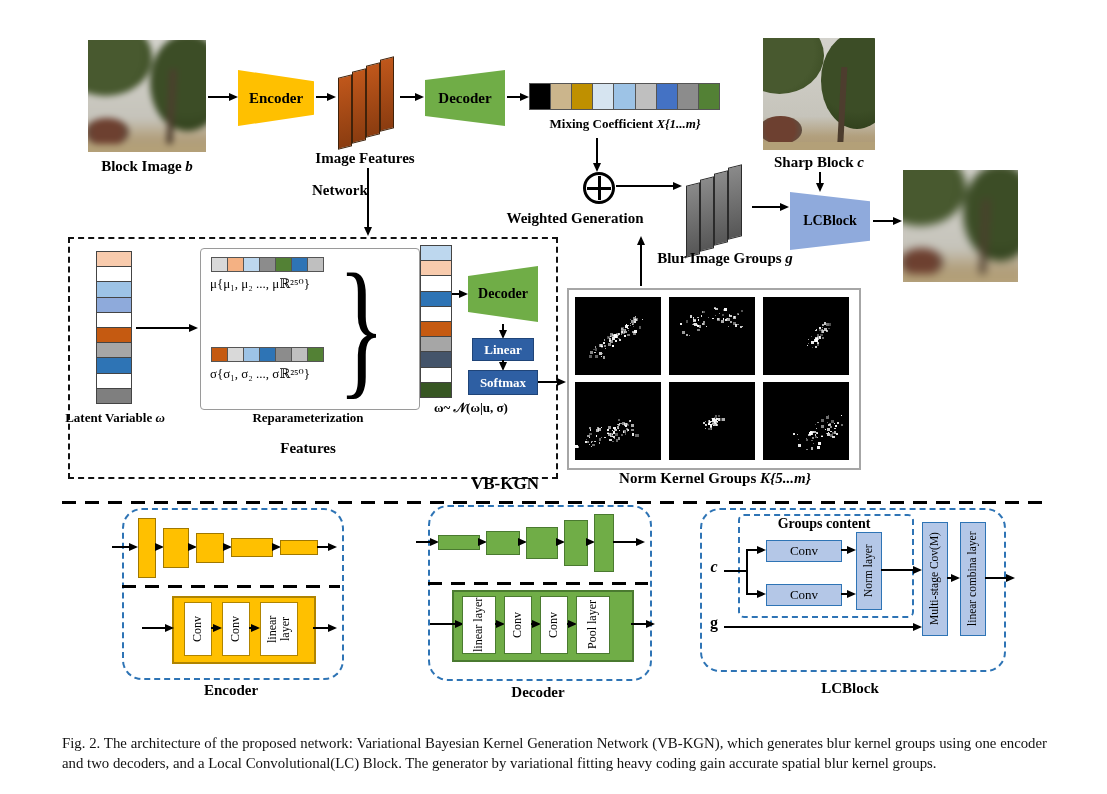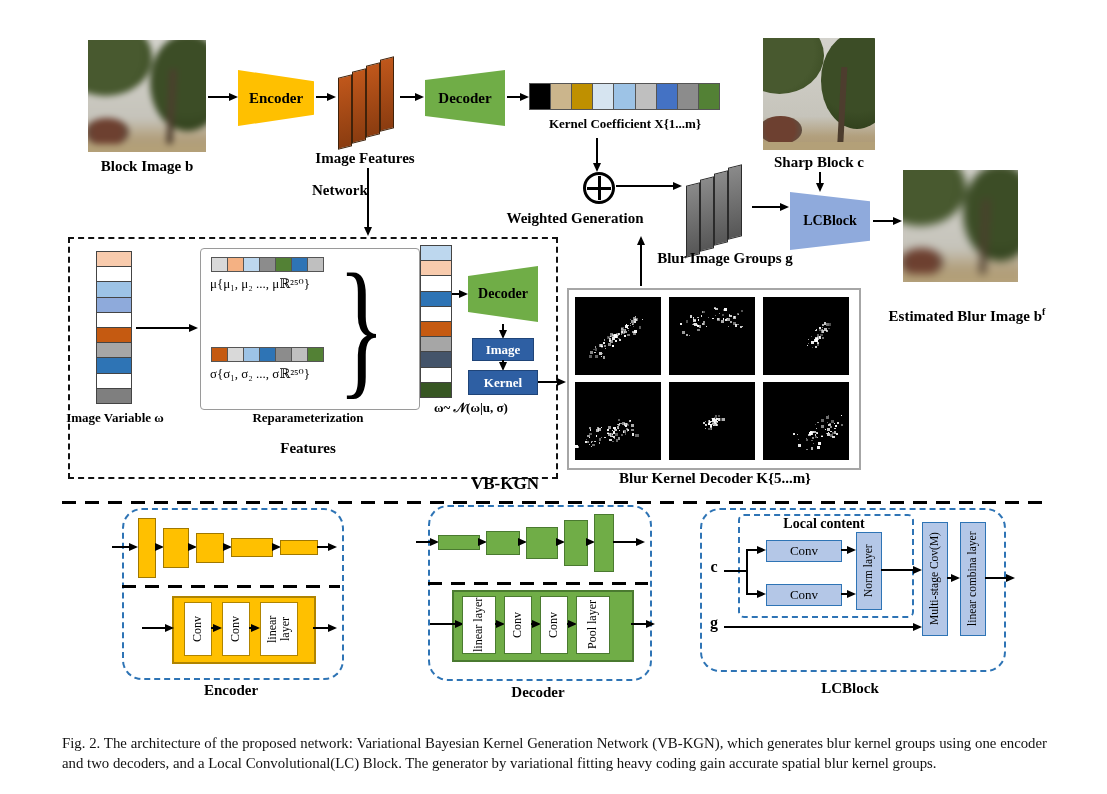--- a/index.html
+++ b/index.html
@@ -1,21 +1,21 @@
 <!DOCTYPE html>
 <html><head>
 <meta charset="utf-8">
 <style>
   html,body{margin:0;padding:0;background:#fff}
   #fig{position:relative;width:1107px;height:794px;background:#fff;overflow:hidden;
        font-family:"Liberation Serif","DejaVu Serif",serif;color:#000}
   .abs{position:absolute}
   .lbl{position:absolute;font-weight:bold;font-size:15px;text-align:center;white-space:nowrap}
   .lbl.sm{font-size:13px}
-  .math{}
+  .math{font-style:italic}
   
   .arr,.ln{position:absolute}
   .arr.h{border-top:2px solid #000}
   .arr.h::after{content:"";position:absolute;right:-2px;top:-5px;border-left:9px solid #000;
     border-top:4px solid transparent;border-bottom:4px solid transparent}
   .arr.v{border-left:2px solid #000}
   .arr.v::after{content:"";position:absolute;left:-5px;bottom:-2px;border-top:9px solid #000;
     border-left:4px solid transparent;border-right:4px solid transparent}
   .arr.v.up::after{top:-2px;bottom:auto;border-top:none;border-bottom:9px solid #000}
   .ln.h{border-top:2px solid #000}
@@ -129,21 +129,21 @@
       <div class="sw" style="background: rgb(0, 0, 0);"></div>
       <div class="sw" style="background: rgb(203, 181, 140);"></div>
       <div class="sw" style="background: rgb(191, 144, 0);"></div>
       <div class="sw" style="background: rgb(214, 228, 240);"></div>
       <div class="sw" style="background: rgb(157, 195, 230);"></div>
       <div class="sw" style="background: rgb(191, 191, 191);"></div>
       <div class="sw" style="background: rgb(68, 114, 196);"></div>
       <div class="sw" style="background: rgb(140, 140, 140);"></div>
       <div class="sw" style="background: rgb(83, 129, 53);"></div>
     </div>
-  <div class="lbl sm" style="left:520px;top:116px;width:210px"><span>Kernel Coefficient </span><span class="math">X{1...m}</span></div>
+  <div class="lbl sm" style="left:520px;top:116px;width:210px"><span>Mixing Coefficient </span><span class="math">X{1...m}</span></div>
 
   <div class="arr v" style="left:596px;top:138px;height:32px"></div>
   <div class="oplus" style="left:583px;top:172px"></div>
   <div class="lbl" style="left:480px;top:210px;width:190px">Weighted Generation</div>
   <div class="arr v up" style="left:640px;top:238px;height:48px"></div>
 
   <div class="arr h" style="left:616px;top:185px;width:64px"></div>
 
   <div class="abs" style="left:686px;top:164px;width:62px;height:98px">
     <div class="slab gray" style="left:0px;top:20px"></div>
@@ -177,38 +177,37 @@
   <div class="photo" style="left:903px;top:170px;width:115px;height:112px">
     <div class="ph vblurred">
       <div class="sky"></div>
       <div class="blob crown1"></div>
       <div class="blob crown2"></div>
       <div class="trunk"></div>
       <div class="blob bush"></div>
       <div class="ground"></div>
     </div>
   </div>
-  <div class="lbl" style="left:862px;top:306px;width:210px"><span>Estimated Blur Image </span><span class="math">b</span><sup class="math">f</sup></div>
 
   <div class="dashed-big" style="left:68px;top:237px;width:486px;height:238px"></div>
   <div class="lbl" style="left:440px;top:474px;width:130px;font-size:17px">VB-KGN</div>
 
   <div class="swatch-col abs" style="left:96px;top:252px;width:36px;height:152px">
       <div class="sw" style="background: rgb(248, 203, 173);"></div>
       <div class="sw" style="background: rgb(255, 255, 255);"></div>
       <div class="sw" style="background: rgb(157, 195, 230);"></div>
       <div class="sw" style="background: rgb(142, 170, 219);"></div>
       <div class="sw" style="background: rgb(255, 255, 255);"></div>
       <div class="sw" style="background: rgb(197, 90, 17);"></div>
       <div class="sw" style="background: rgb(166, 166, 166);"></div>
       <div class="sw" style="background: rgb(46, 116, 181);"></div>
       <div class="sw" style="background: rgb(255, 255, 255);"></div>
       <div class="sw" style="background: rgb(127, 127, 127);"></div>
     </div>
-  <div class="lbl sm" style="left:40px;top:410px;width:150px"><span>Image Variable </span><span class="math">ω</span></div>
+  <div class="lbl sm" style="left:40px;top:410px;width:150px"><span>Latent Variable </span><span class="math">ω</span></div>
 
   <div class="arr h" style="left:136px;top:327px;width:60px"></div>
 
   <div class="innerbox" style="left:200px;top:248px;width:218px;height:160px"></div>
   <div class="swatch-row abs" style="left:212px;top:257px;width:112px;height:15px">
       <div class="sw" style="background: rgb(217, 217, 217);"></div>
       <div class="sw" style="background: rgb(244, 177, 131);"></div>
       <div class="sw" style="background: rgb(189, 215, 238);"></div>
       <div class="sw" style="background: rgb(140, 140, 140);"></div>
       <div class="sw" style="background: rgb(83, 129, 53);"></div>
@@ -244,25 +243,25 @@
     </div>
   <div class="lbl sm" style="left:386px;top:400px;width:170px">ω~ 𝒩(ω|u, σ)</div>
 
   <div class="arr h" style="left:452px;top:293px;width:14px"></div>
 
   <div class="trap dec-shape" style="left:468px;top:266px;width:70px;height:56px;font-size:14px">
       <span>Decoder</span>
     </div>
   <div class="arr v" style="left:502px;top:324px;height:13px"></div>
   <div class="bluebox" style="left:472px;top:338px;width:60px;height:21px">
-      <span>Image</span>
+      <span>Linear</span>
     </div>
   <div class="arr v" style="left:502px;top:360px;height:9px"></div>
   <div class="bluebox" style="left:468px;top:370px;width:68px;height:23px">
-      <span>Kernel</span>
+      <span>Softmax</span>
     </div>
   <div class="arr h" style="left:538px;top:381px;width:26px"></div>
 
   <div class="kernelbox" style="left:567px;top:288px;width:290px;height:178px">
     <div class="kernel-cell" style="left:6px;top:7px;width:86px;height:78px">
         <div class="kdot" style="left: 46.1px; top: 34.4px; width: 1.6px; height: 1.6px; opacity: 0.86;"></div>
         <div class="kdot" style="left: 28.6px; top: 42.4px; width: 1.4px; height: 1.4px; opacity: 0.63;"></div>
         <div class="kdot" style="left: 52.3px; top: 27.5px; width: 1.8px; height: 1.8px; opacity: 0.83;"></div>
         <div class="kdot" style="left: 50.4px; top: 28.2px; width: 2.8px; height: 2.8px; opacity: 0.95;"></div>
         <div class="kdot" style="left: 27.8px; top: 44.6px; width: 2.6px; height: 2.6px; opacity: 0.92;"></div>
@@ -631,21 +630,21 @@
         <div class="kdot" style="left: 47.1px; top: 50.1px; width: 2.9px; height: 2.9px; opacity: 0.88;"></div>
         <div class="kdot" style="left: 65px; top: 32.6px; width: 1.3px; height: 1.3px; opacity: 0.36;"></div>
         <div class="kdot" style="left: 64px; top: 51px; width: 2.8px; height: 2.8px; opacity: 0.82;"></div>
         <div class="kdot" style="left: 63.3px; top: 50.6px; width: 1.8px; height: 1.8px; opacity: 0.62;"></div>
         <div class="kdot" style="left: 78px; top: 42.3px; width: 1.8px; height: 1.8px; opacity: 0.43;"></div>
         <div class="kdot" style="left: 45.2px; top: 52.1px; width: 2.4px; height: 2.4px; opacity: 0.72;"></div>
         <div class="kdot" style="left: 29.9px; top: 50.9px; width: 2.5px; height: 2.5px; opacity: 0.91;"></div>
         <div class="kdot" style="left: 69.4px; top: 53.7px; width: 2.5px; height: 2.5px; opacity: 0.85;"></div>
       </div>
   </div>
-  <div class="lbl" style="left:590px;top:470px;width:250px"><span>Blur Kernel Decoder </span><span class="math">K{5...m}</span></div>
+  <div class="lbl" style="left:590px;top:470px;width:250px"><span>Norm Kernel Groups </span><span class="math">K{5...m}</span></div>
 
   <div class="divider" style="left:62px;top:501px;width:983px"></div>
 
   <div class="bluedash" style="left:122px;top:508px;width:218px;height:168px"></div>
   <div class="arr h" style="left:112px;top:546px;width:24px"></div>
   <div class="ybox" style="left:138px;top:518px;width:16px;height:58px"></div>
   <div class="arr h" style="left:155px;top:546px;width:7px"></div>
   <div class="ybox" style="left:163px;top:528px;width:24px;height:38px"></div>
   <div class="arr h" style="left:188px;top:546px;width:7px"></div>
   <div class="ybox" style="left:196px;top:533px;width:26px;height:28px"></div>
@@ -685,21 +684,21 @@
   <div class="vtext gb" style="left:504px;top:596px;width:26px;height:56px">Conv</div>
   <div class="arr h" style="left:531px;top:623px;width:8px"></div>
   <div class="vtext gb" style="left:540px;top:596px;width:26px;height:56px">Conv</div>
   <div class="arr h" style="left:567px;top:623px;width:8px"></div>
   <div class="vtext gb" style="left:576px;top:596px;width:32px;height:56px">Pool layer</div>
   <div class="arr h" style="left:631px;top:623px;width:22px"></div>
   <div class="lbl" style="left:473px;top:684px;width:130px">Decoder</div>
 
   <div class="bluedash" style="left:700px;top:508px;width:302px;height:160px"></div>
   <div class="innerdash" style="left:738px;top:514px;width:172px;height:100px"></div>
-  <div class="lbl" style="left:748px;top:516px;width:152px;font-size:14px">Local content</div>
+  <div class="lbl" style="left:748px;top:516px;width:152px;font-size:14px">Groups content</div>
   <div class="lbl" style="left:704px;top:558px;width:20px;font-size:16px"><span class="math">c</span></div>
   <div class="ln h" style="left:724px;top:570px;width:22px"></div>
   <div class="ln v" style="left:746px;top:549px;height:46px"></div>
   <div class="arr h" style="left:746px;top:549px;width:18px"></div>
   <div class="arr h" style="left:746px;top:593px;width:18px"></div>
   <div class="lcb" style="left:766px;top:540px;width:74px;height:20px">Conv</div>
   <div class="lcb" style="left:766px;top:584px;width:74px;height:20px">Conv</div>
   <div class="arr h" style="left:841px;top:549px;width:13px"></div>
   <div class="arr h" style="left:841px;top:593px;width:13px"></div>
   <div class="lcb v" style="left:856px;top:532px;width:24px;height:76px">Norm layer</div>

